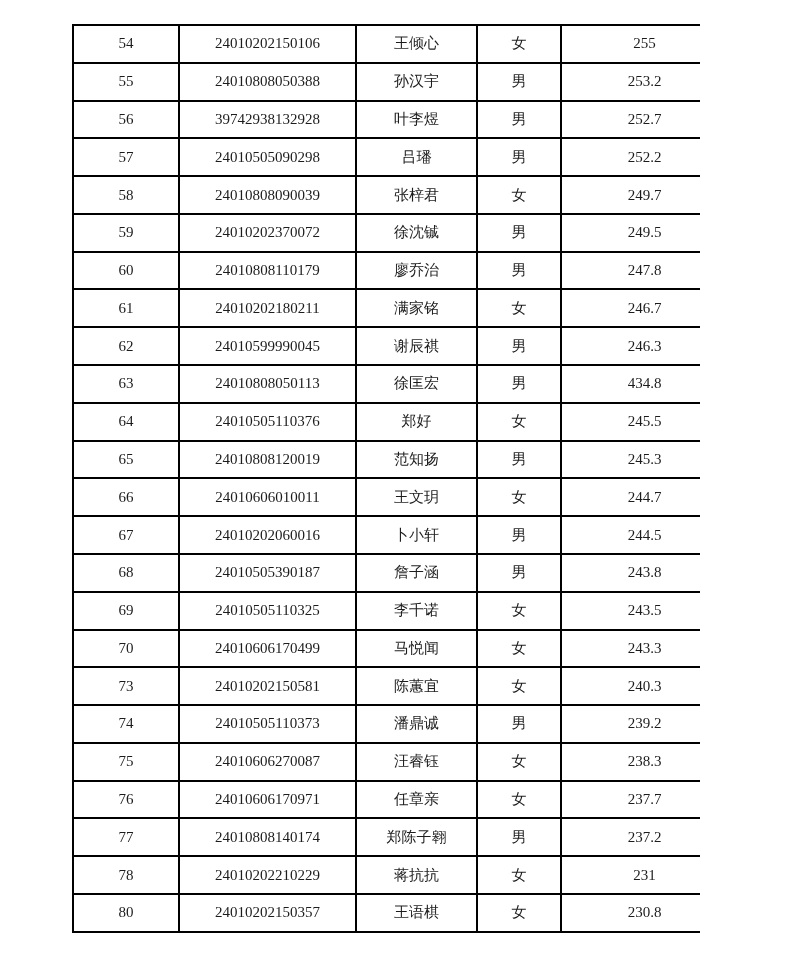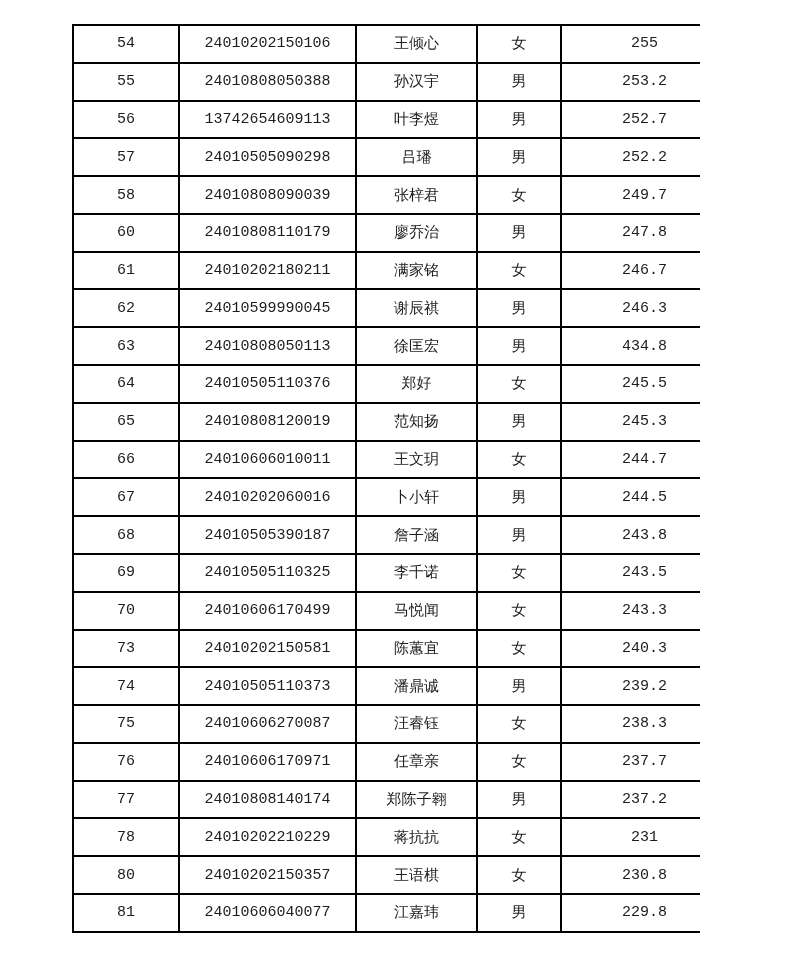--- a/index.html
+++ b/index.html
@@ -5,21 +5,21 @@
   html, body {
     margin: 0;
     padding: 0;
     background: #ffffff;
   }
   .page {
     position: relative;
     width: 700px;
     height: 966px;
     background: #ffffff;
-    font-family: Liberation Mono, monospace;
+    font-family: Liberation Serif, serif;
     overflow: hidden;
   }
   table.score-table {
     position: absolute;
     left: 72px;
     top: 24px;
     width: 655px;
     height: 909px;
     border-collapse: collapse;
     table-layout: fixed;
@@ -62,40 +62,47 @@
         </tr>
         <tr>
           <td>55</td>
           <td>24010808050388</td>
           <td>孙汉宇</td>
           <td>男</td>
           <td>253.2</td>
         </tr>
         <tr>
           <td>56</td>
-          <td>13742654609113</td>
+          <td>39742938132928</td>
           <td>叶李煜</td>
           <td>男</td>
           <td>252.7</td>
         </tr>
         <tr>
           <td>57</td>
           <td>24010505090298</td>
           <td>吕璠</td>
           <td>男</td>
           <td>252.2</td>
         </tr>
         <tr>
           <td>58</td>
           <td>24010808090039</td>
           <td>张梓君</td>
           <td>女</td>
           <td>249.7</td>
         </tr>
         <tr>
+          <td>59</td>
+          <td>24010202370072</td>
+          <td>徐沈铖</td>
+          <td>男</td>
+          <td>249.5</td>
+        </tr>
+        <tr>
           <td>60</td>
           <td>24010808110179</td>
           <td>廖乔治</td>
           <td>男</td>
           <td>247.8</td>
         </tr>
         <tr>
           <td>61</td>
           <td>24010202180211</td>
           <td>满家铭</td>
@@ -206,23 +213,16 @@
           <td>蒋抗抗</td>
           <td>女</td>
           <td>231</td>
         </tr>
         <tr>
           <td>80</td>
           <td>24010202150357</td>
           <td>王语棋</td>
           <td>女</td>
           <td>230.8</td>
-        </tr>
-        <tr>
-          <td>81</td>
-          <td>24010606040077</td>
-          <td>江嘉玮</td>
-          <td>男</td>
-          <td>229.8</td>
         </tr>
       </tbody>
   </table>
 </div>
 
 </body></html>

